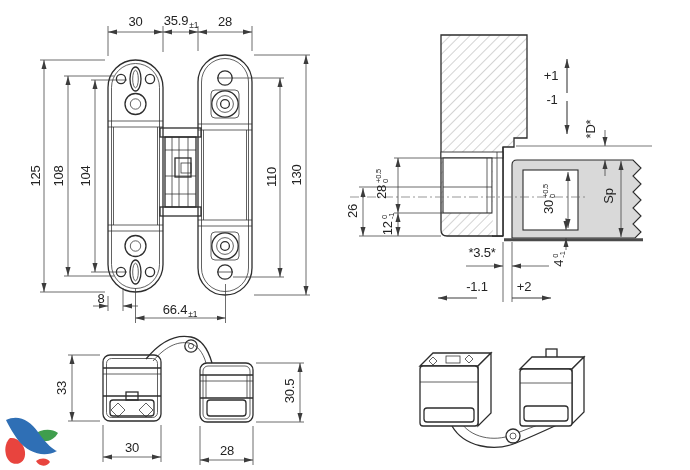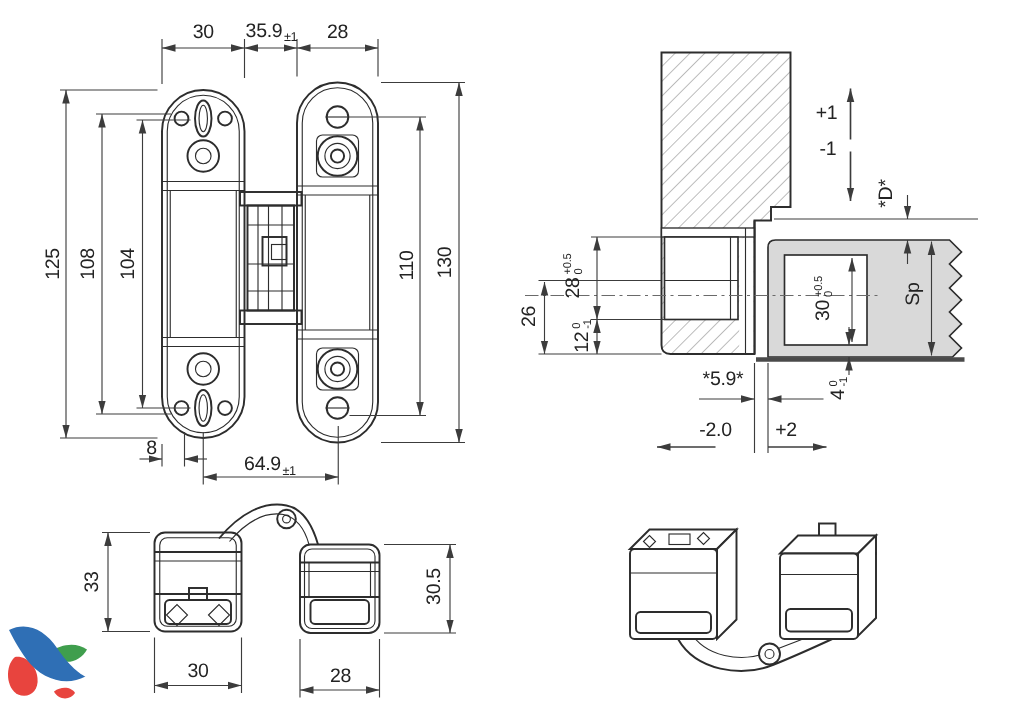--- a/index.html
+++ b/index.html
@@ -208,21 +208,21 @@
 
   <div class="lbl" style="left:135.5px;top:21px">30</div>
   <div class="lbl" style="left:181px;top:21px"><span>35.9</span><span class="sub">±1</span></div>
   <div class="lbl" style="left:225px;top:21px">28</div>
   <div class="lbl rot" style="left:35px;top:176px">125</div>
   <div class="lbl rot" style="left:58px;top:176px">108</div>
   <div class="lbl rot" style="left:85px;top:176px">104</div>
   <div class="lbl rot" style="left:271px;top:177px">110</div>
   <div class="lbl rot" style="left:296px;top:175px">130</div>
   <div class="lbl" style="left:101px;top:298px">8</div>
-  <div class="lbl" style="left:180px;top:310px"><span>64.9</span><span class="sub">±1</span></div>
+  <div class="lbl" style="left:180px;top:310px"><span>66.4</span><span class="sub">±1</span></div>
 
   <div class="lbl" style="left:551px;top:75px">+1</div>
   <div class="lbl" style="left:552px;top:99px">-1</div>
   <div class="lbl rot" style="left:590px;top:129px">*D*</div>
   <div class="lbl rot" style="left:352px;top:211px">26</div>
   <div class="lbl rot" style="left:382px;top:184px"><span>28</span><span class="tolstack">
           <span>+0.5</span>
           <span>0</span>
         </span></div>
   <div class="lbl rot" style="left:388px;top:224px"><span>12</span><span class="tolstack">
@@ -231,22 +231,22 @@
         </span></div>
   <div class="lbl rot" style="left:549px;top:199px"><span>30</span><span class="tolstack">
           <span>+0.5</span>
           <span>0</span>
         </span></div>
   <div class="lbl rot" style="left:559px;top:259px"><span>4</span><span class="tolstack">
           <span>0</span>
           <span>-1</span>
         </span></div>
   <div class="lbl rot" style="left:608px;top:196px">Sp</div>
-  <div class="lbl" style="left:482px;top:252px">*5.9*</div>
-  <div class="lbl" style="left:477px;top:286px">-2.0</div>
+  <div class="lbl" style="left:482px;top:252px">*3.5*</div>
+  <div class="lbl" style="left:477px;top:286px">-1.1</div>
   <div class="lbl" style="left:524px;top:286px">+2</div>
 
   <div class="lbl rot" style="left:61px;top:388px">33</div>
   <div class="lbl rot" style="left:289px;top:391px">30.5</div>
   <div class="lbl" style="left:132px;top:447px">30</div>
   <div class="lbl" style="left:227px;top:450px">28</div>
 </div>
 
 <div class="logo">
   <svg width="60" height="64" viewBox="0 0 60 64" style="position:absolute;left:0;top:2px">

